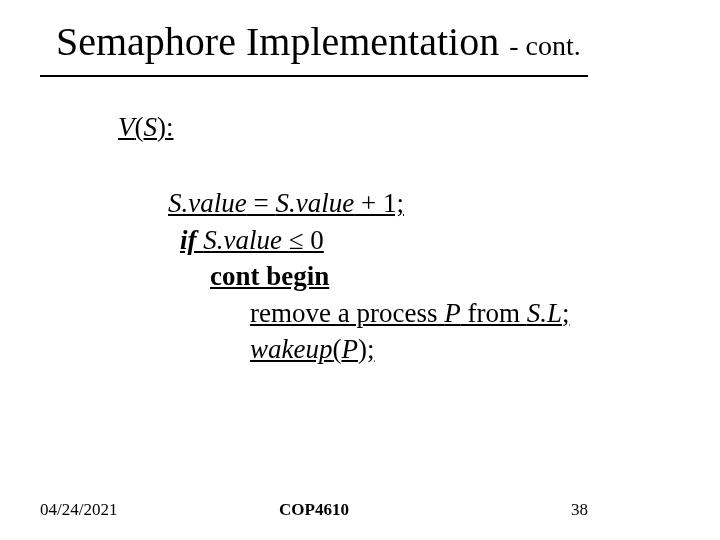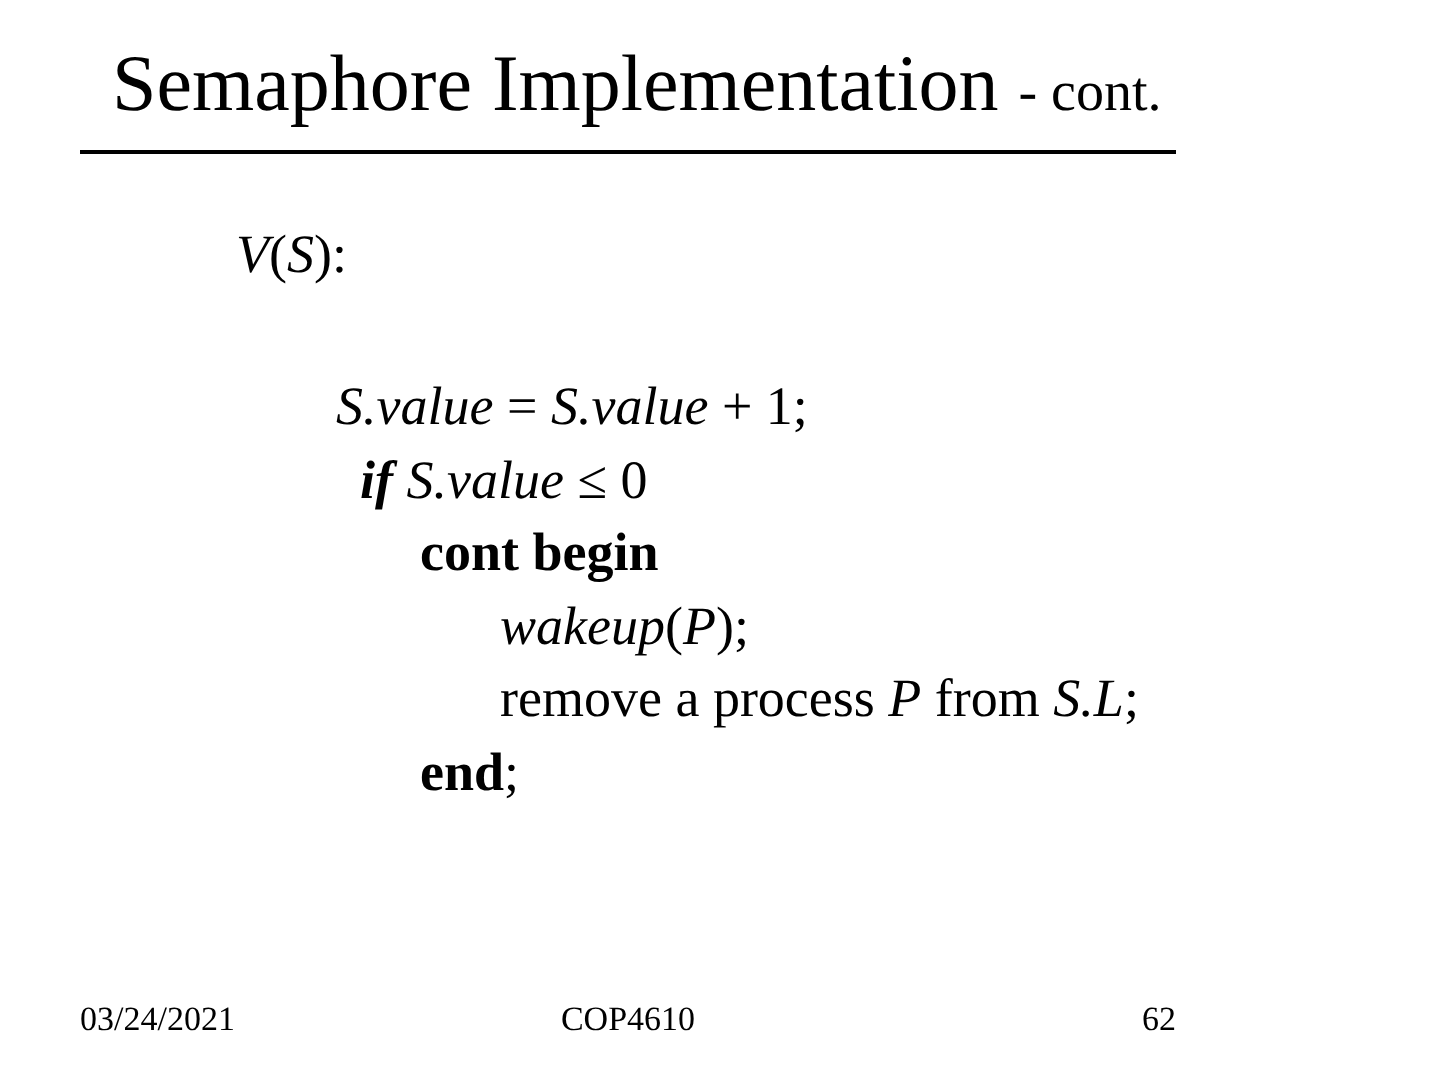--- a/index.html
+++ b/index.html
@@ -36,21 +36,21 @@
   .rule {
     margin: 10px 40px 0 40px;
     border: none;
     border-top: 2px solid #000000;
   }
   .body {
     padding: 32px 50px 0 118px;
     font-size: 27px;
     line-height: 1.35;
   }
-  .line { white-space: nowrap; }
+  .line { white-space: nowrap; text-decoration: underline; }
   .i1 { padding-left: 50px; margin-top: 40px; }
   .i2 { padding-left: 62px; }
   .i3 { padding-left: 92px; }
   .i4 { padding-left: 132px; }
   .italic { font-style: italic; }
   .bold { font-weight: bold; }
   .bi { font-weight: bold; font-style: italic; }
   .footer {
     position: absolute;
     left: 0;
@@ -62,20 +62,21 @@
   .footer .date {
     position: absolute;
     left: 40px;
     bottom: 0;
   }
   .footer .course {
     position: absolute;
     left: 50%;
     transform: translateX(-50%);
     bottom: 0;
+    font-weight: bold;
   }
   .footer .num {
     position: absolute;
     right: 40px;
     bottom: 0;
   }
 </style>
 </head>
 <body>
 
@@ -100,32 +101,29 @@
 
     <div class="line i2">
       <span class="bi">if </span><span class="italic">S.value</span><span> ≤ 0</span>
     </div>
 
     <div class="line i3">
       <span class="bold">cont begin</span>
     </div>
 
     <div class="line i4">
+      <span>remove a process </span><span class="italic">P</span><span> from </span><span class="italic">S.L</span><span>;</span>
+    </div>
+
+    <div class="line i4">
       <span class="italic">wakeup</span><span>(</span><span class="italic">P</span><span>);</span>
     </div>
 
-    <div class="line i4">
-      <span>remove a process </span><span class="italic">P</span><span> from </span><span class="italic">S.L</span><span>;</span>
-    </div>
-
-    <div class="line i3">
-      <span class="bold">end</span><span>;</span>
-    </div>
 
   </div>
 
   <div class="footer">
-    <span class="date">03/24/2021</span>
+    <span class="date">04/24/2021</span>
     <span class="course">COP4610</span>
-    <span class="num">62</span>
+    <span class="num">38</span>
   </div>
 
 </div>
 
 </body></html>

